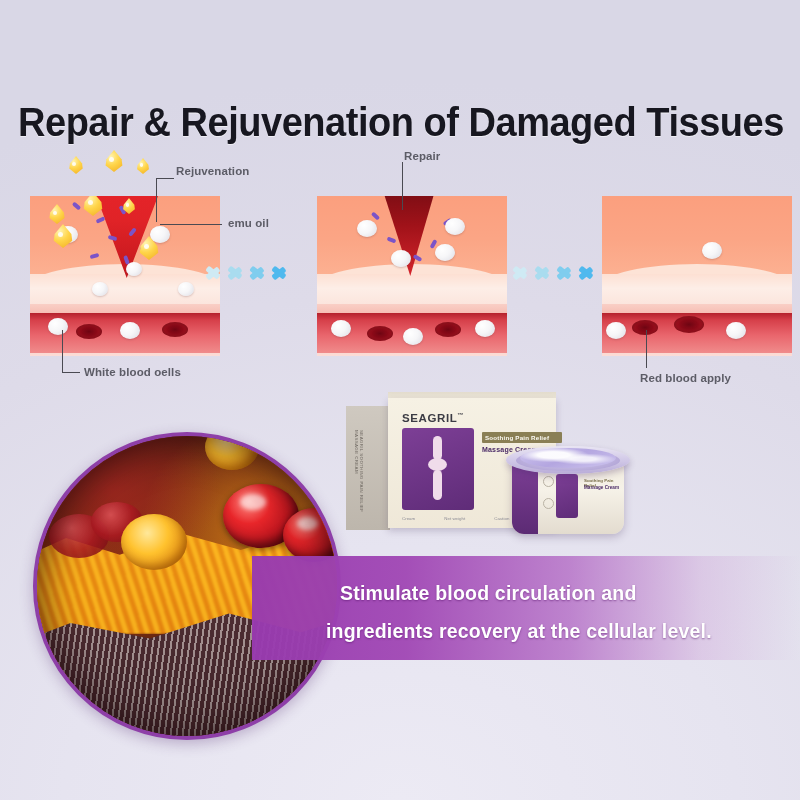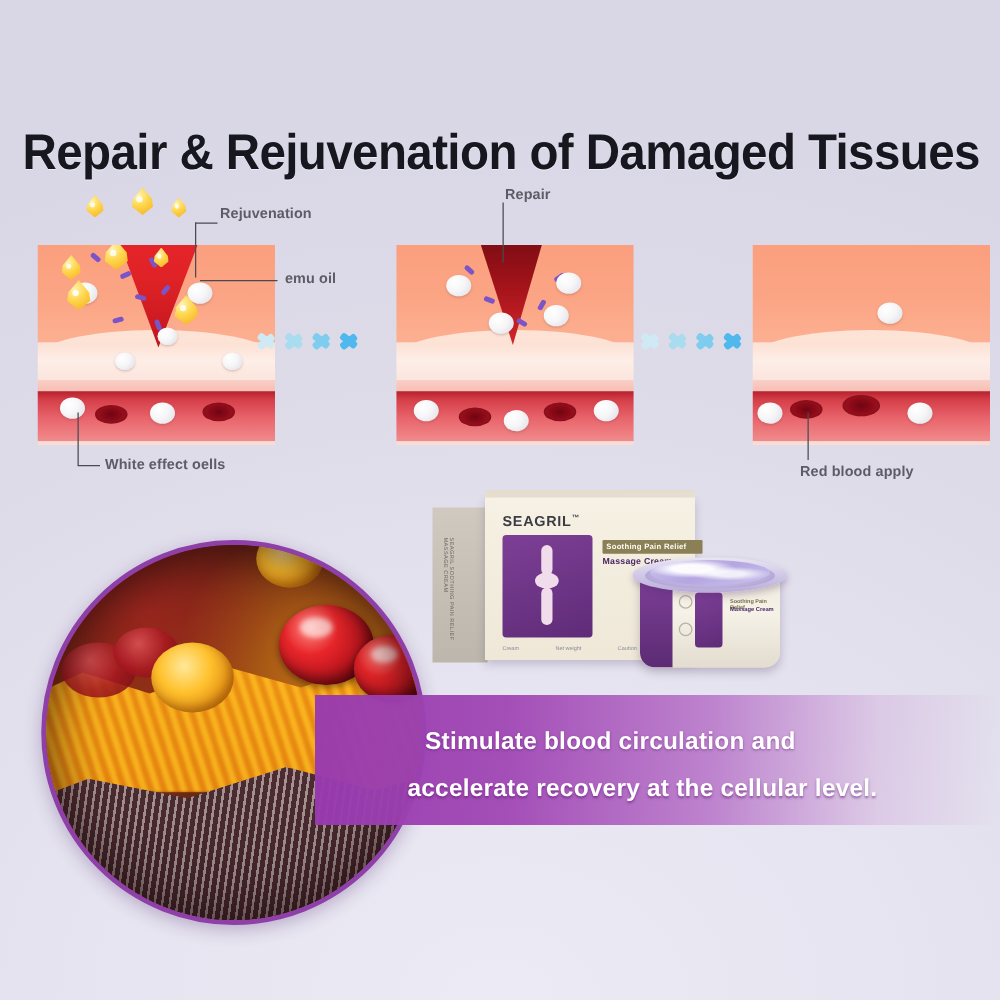--- a/index.html
+++ b/index.html
@@ -413,21 +413,21 @@
   <div class="callout" style="left:176px;top:165px;">Rejuvenation</div>
 
   <div class="lead h" style="left:160px;top:224px;width:62px;"></div>
   <div class="callout" style="left:228px;top:217px;">emu oil</div>
 
   <div class="lead v" style="left:402px;top:162px;height:48px;"></div>
   <div class="callout" style="left:404px;top:150px;">Repair</div>
 
   <div class="lead v" style="left:62px;top:330px;height:42px;"></div>
   <div class="lead h" style="left:62px;top:372px;width:18px;"></div>
-  <div class="callout" style="left:84px;top:366px;">White effect oells</div>
+  <div class="callout" style="left:84px;top:366px;">White blood oells</div>
 
   <div class="lead v" style="left:646px;top:330px;height:38px;"></div>
   <div class="callout" style="left:640px;top:372px;">Red blood apply</div>
 
   <div id="bloodcircle">
     <div class="bc-layer bc-bg"></div>
     <div class="plaque"></div>
     <span class="cell-dim" style="left:4%;top:26%;width:60px;height:44px;"></span>
     <span class="cell-dim" style="left:18%;top:22%;width:52px;height:40px;"></span>
     <span class="cell-gold" style="left:28%;top:26%;width:66px;height:56px;"></span>
@@ -479,16 +479,16 @@
         <div class="jar-seal2"></div>
       </div>
       <div class="jar-rim"></div>
       <div class="jar-inner"></div>
       <div class="jar-gel"></div>
     </div>
   </div>
 
   <div id="banner">
     <div class="banner-line" id="bl1">Stimulate blood circulation and</div>
-    <div class="banner-line" id="bl2">accelerate recovery at the cellular level.</div>
+    <div class="banner-line" id="bl2">ingredients recovery at the cellular level.</div>
   </div>
 
 </div>
 
 </body></html>

